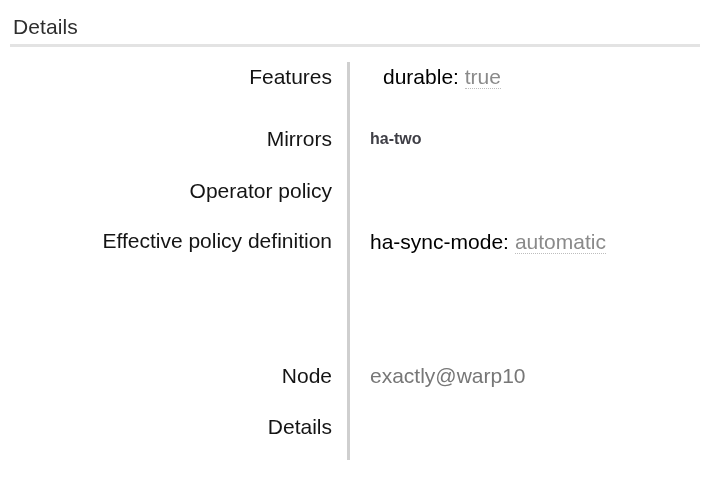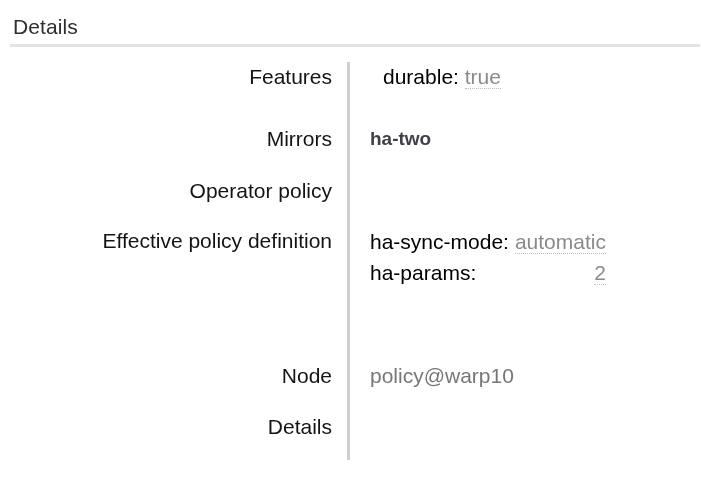--- a/index.html
+++ b/index.html
@@ -90,21 +90,21 @@
     color: #000000;
     margin-left: 13px;
   }
   .kv-val {
     color: #8a8a8a;
     border-bottom: 1px dotted #bdbdbd;
   }
   .policy-name {
     font-weight: bold;
     color: #3f3f46;
-    font-size: 19px;
+    font-size: 16px;
     line-height: 30px;
   }
   .node-name {
     color: #777777;
     font-size: 21px;
     line-height: 30px;
   }
 
   
   .kv-aligned {
@@ -178,38 +178,32 @@
         <td class="val-cell">
           <div class="kv-aligned">
 
             <div class="kv-line">
               <span class="kv-key">ha-sync-mode:</span>
               <span class="kv-val-wrap">
                 <span class="kv-val">automatic</span>
               </span>
             </div>
 
-            <div class="kv-line">
-              <span class="kv-key">ha-params:</span>
-              <span class="kv-val-wrap">
-                <span class="kv-val">2</span>
-              </span>
-            </div>
 
 
           </div>
         </td>
       </tr>
 
       <tr class="row-node">
         <td class="key-cell">
           <span class="key-label">Node</span>
         </td>
         <td class="val-cell">
-          <span class="node-name">policy@warp10</span>
+          <span class="node-name">exactly@warp10</span>
         </td>
       </tr>
 
       <tr class="row-mirrors">
         <td class="key-cell">
           <span class="key-label">Details</span>
         </td>
         <td class="val-cell">
           <span class="empty-val"></span>
         </td>

